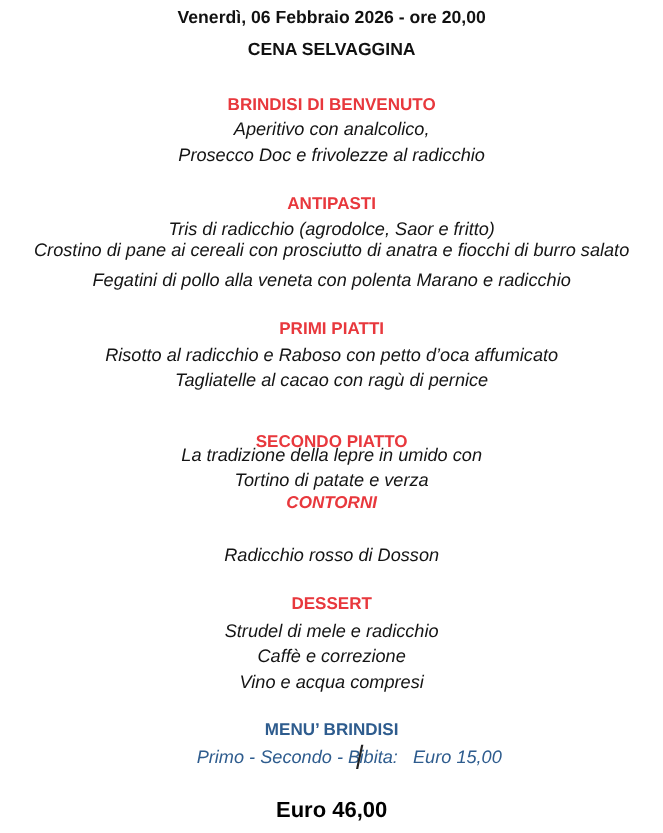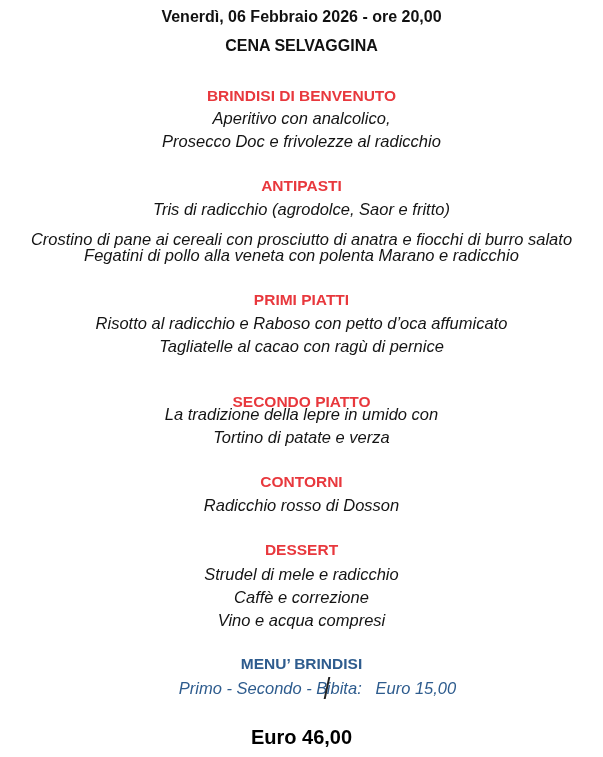--- a/index.html
+++ b/index.html
@@ -91,32 +91,32 @@
 
   <div class="header-line" style="top:5px;">Venerdì, 06 Febbraio 2026 - ore 20,00</div>
   <div class="header-line" style="top:34px;">CENA SELVAGGINA</div>
 
   <div class="section-title red" style="top:86px;">BRINDISI DI BENVENUTO</div>
   <div class="item" style="top:107px;">Aperitivo con analcolico,</div>
   <div class="item" style="top:130px;">Prosecco Doc e frivolezze al radicchio</div>
 
   <div class="section-title red" style="top:176px;">ANTIPASTI</div>
   <div class="item" style="top:198px;">Tris di radicchio (agrodolce, Saor e fritto)</div>
-  <div class="item" style="top:228px;font-style:italic;">Crostino di pane ai cereali con prosciutto di anatra e fiocchi di burro salato</div>
+  <div class="item" style="top:217px;font-style:italic;">Crostino di pane ai cereali con prosciutto di anatra e fiocchi di burro salato</div>
   <div class="item" style="top:244px;">Fegatini di pollo alla veneta con polenta Marano e radicchio</div>
 
   <div class="section-title red" style="top:290px;">PRIMI PIATTI</div>
   <div class="item" style="top:312px;">Risotto al radicchio e Raboso con petto d’oca affumicato</div>
   <div class="item" style="top:335px;">Tagliatelle al cacao con ragù di pernice</div>
 
   <div class="section-title red" style="top:381px;margin-top:11px;">SECONDO PIATTO</div>
   <div class="item" style="top:403px;">La tradizione della lepre in umido con</div>
   <div class="item" style="top:426px;">Tortino di patate e verza</div>
 
-  <div class="section-title red" style="top:472px;">CONTORNI</div>
+  <div class="section-title red" style="top:448px;font-style:italic;">CONTORNI</div>
   <div class="item" style="top:494px;">Radicchio rosso di Dosson</div>
 
   <div class="section-title red" style="top:540px;">DESSERT</div>
   <div class="item" style="top:563px;">Strudel di mele e radicchio</div>
   <div class="item" style="top:586px;">Caffè e correzione</div>
   <div class="item" style="top:609px;">Vino e acqua compresi</div>
 
   <div class="section-title blue" style="top:654px;">MENU’ BRINDISI</div>
   <div class="kids-line" style="top:677px;padding-left:16px;">
     <span class="kids-inner"><span>Primo - Secondo - B</span><span class="cursor" style="position:relative;display:inline-block;vertical-align:-5px;margin:0 -1px;"></span><span>ibita:   Euro 15,00</span></span>

